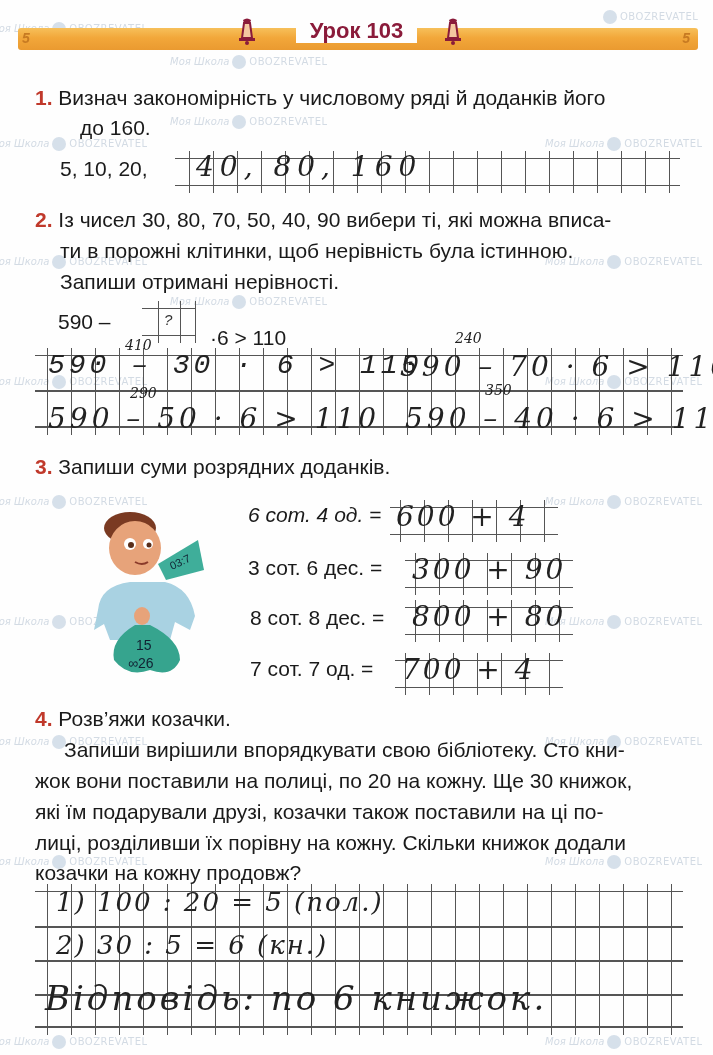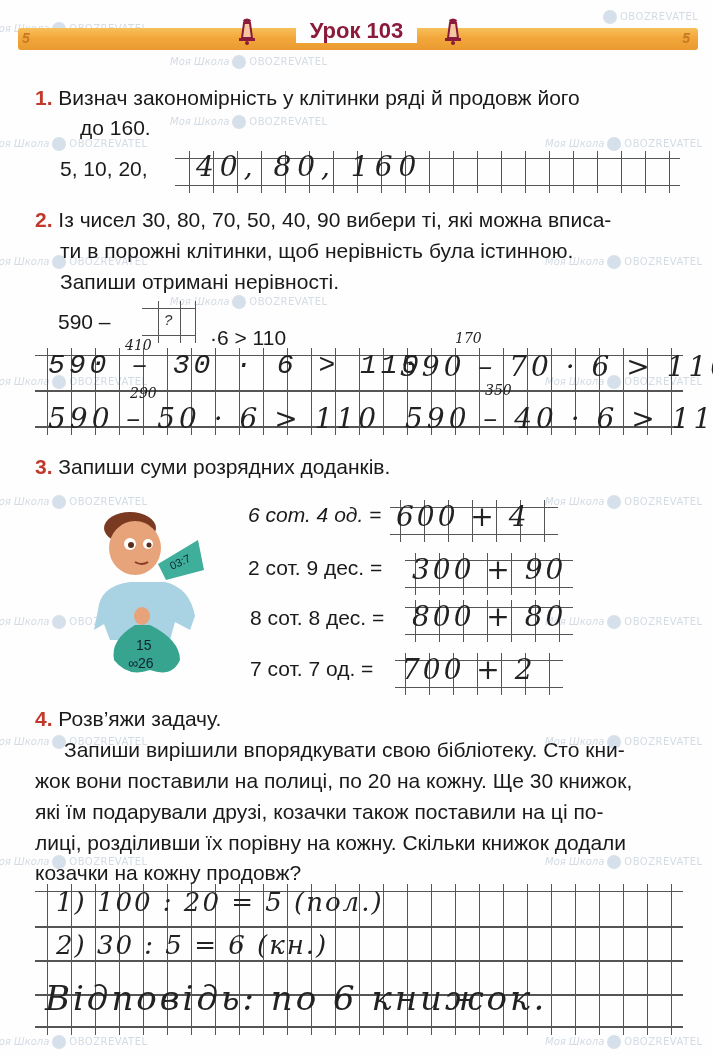--- a/index.html
+++ b/index.html
@@ -71,21 +71,21 @@
   <circle cx="9" cy="25" r="2" fill="#8a1b3a"></circle>
 </svg>
 <svg class="bell" style="left:444px;" viewBox="0 0 18 28">
   <path d="M5 2 Q9 -1 13 2 L12 5 L6 5 Z" fill="#8a1b3a"></path>
   <path d="M6 5 L12 5 L14 20 L4 20 Z" fill="#f4c7a0" stroke="#8a1b3a" stroke-width="2"></path>
   <rect x="1" y="20" width="16" height="3" fill="#8a1b3a"></rect>
   <circle cx="9" cy="25" r="2" fill="#8a1b3a"></circle>
 </svg>
 
 <div class="task-text" style="left:35px;top:83px;">
-  <span class="num">1.</span> <span>Визнач закономірність у клітинки ряді й продовж його</span>
+  <span class="num">1.</span> <span>Визнач закономірність у числовому ряді й доданків його</span>
 </div>
 <div class="task-text" style="left:60px;top:113px;margin-left:20px;">до 160.</div>
 <div class="task-text" style="left:60px;top:154px;">5, 10, 20,</div>
 <div class="grid" style="left:175px;top:158px;width:505px;height:28px;">
   <div class="v" style="left:14px"></div>
     <div class="v" style="left:38px"></div>
     <div class="v" style="left:62px"></div>
     <div class="v" style="left:86px"></div>
   <div class="v" style="left:110px"></div>
     <div class="v" style="left:134px"></div>
@@ -148,21 +148,21 @@
   <div class="v" style="left:492px"></div>
     <div class="v" style="left:516px"></div>
     <div class="v" style="left:540px"></div>
     <div class="v" style="left:564px"></div>
   <div class="v" style="left:588px"></div>
     <div class="v" style="left:612px"></div>
     <div class="v" style="left:636px"></div>
 </div>
 <div class="hand-sm" style="left:125px;top:337px;">410</div>
 <div class="hand" style="left:48px;top:350px;letter-spacing:4px;font-family:Liberation Mono, monospace;">590 – 30 · 6 &gt; 110</div>
-<div class="hand-sm" style="left:455px;top:330px;">170</div>
+<div class="hand-sm" style="left:455px;top:330px;">240</div>
 <div class="hand" style="left:400px;top:350px;letter-spacing:4px;">590 – 70 · 6 &gt; 110</div>
 <div class="hand-sm" style="left:130px;top:385px;">290</div>
 <div class="hand" style="left:48px;top:402px;letter-spacing:4px;">590 – 50 · 6 &gt; 110</div>
 <div class="hand-sm" style="left:485px;top:382px;">350</div>
 <div class="hand" style="left:405px;top:402px;letter-spacing:4px;">590 – 40 · 6 &gt; 110</div>
 
 <div class="task-text" style="left:35px;top:452px;">
   <span class="num">3.</span> <span>Запиши суми розрядних доданків.</span>
 </div>
 
@@ -194,21 +194,21 @@
   <div class="v" style="left:10px"></div>
     <div class="v" style="left:34px"></div>
     <div class="v" style="left:58px"></div>
     <div class="v" style="left:82px"></div>
     <div class="v" style="left:106px"></div>
     <div class="v" style="left:130px"></div>
     <div class="v" style="left:154px"></div>
 </div>
 <div class="hand" style="left:396px;top:500px;letter-spacing:3px;">600 + 4</div>
 
-<div class="eqlabel" style="left:248px;top:556px;">2 сот. 9 дес. =</div>
+<div class="eqlabel" style="left:248px;top:556px;">3 сот. 6 дес. =</div>
 <div class="grid" style="left:405px;top:560px;width:168px;height:28px;">
   <div class="v" style="left:10px"></div>
     <div class="v" style="left:34px"></div>
     <div class="v" style="left:58px"></div>
     <div class="v" style="left:82px"></div>
     <div class="v" style="left:106px"></div>
     <div class="v" style="left:130px"></div>
     <div class="v" style="left:154px"></div>
 </div>
 <div class="hand" style="left:412px;top:553px;letter-spacing:3px;">300 + 90</div>
@@ -228,24 +228,24 @@
 <div class="eqlabel" style="left:250px;top:657px;">7 сот. 7 од. =</div>
 <div class="grid" style="left:395px;top:660px;width:168px;height:28px;">
   <div class="v" style="left:10px"></div>
     <div class="v" style="left:34px"></div>
     <div class="v" style="left:58px"></div>
     <div class="v" style="left:82px"></div>
     <div class="v" style="left:106px"></div>
     <div class="v" style="left:130px"></div>
     <div class="v" style="left:154px"></div>
 </div>
-<div class="hand" style="left:402px;top:653px;letter-spacing:3px;">700 + 2</div>
+<div class="hand" style="left:402px;top:653px;letter-spacing:3px;">700 + 4</div>
 
 <div class="task-text" style="left:35px;top:704px;">
-  <span class="num">4.</span> <span>Розв’яжи задачу.</span>
+  <span class="num">4.</span> <span>Розв’яжи козачки.</span>
 </div>
 <div class="task-text" style="left:64px;top:735px;">Запиши вирішили впорядкувати свою бібліотеку. Сто кни-</div>
 <div class="task-text" style="left:35px;top:766px;">жок вони поставили на полиці, по 20 на кожну. Ще 30 книжок,</div>
 <div class="task-text" style="left:35px;top:797px;">які їм подарували друзі, козачки також поставили на ці по-</div>
 <div class="task-text" style="left:35px;top:828px;">лиці, розділивши їх порівну на кожну. Скільки книжок додали</div>
 <div class="task-text" style="left:35px;top:858px;">козачки на кожну продовж?</div>
 
 <div class="grid" style="left:35px;top:891px;width:648px;height:136px;border-bottom:none;">
   <div style="position:absolute;left:0;right:0;top:34px;height:1.5px;background:#555;"></div>
   <div style="position:absolute;left:0;right:0;top:68px;height:1.5px;background:#555;"></div>

